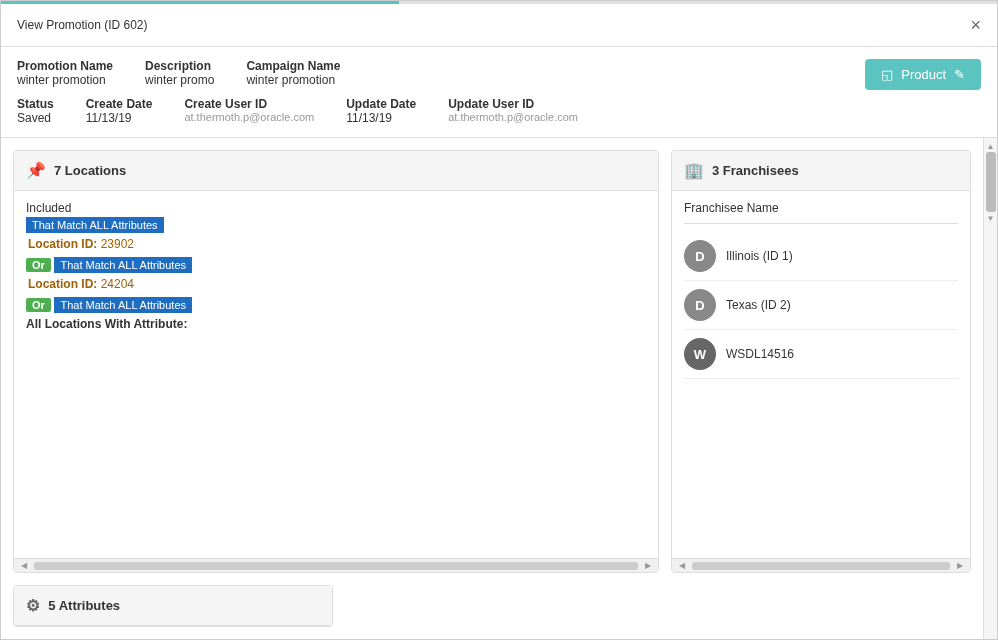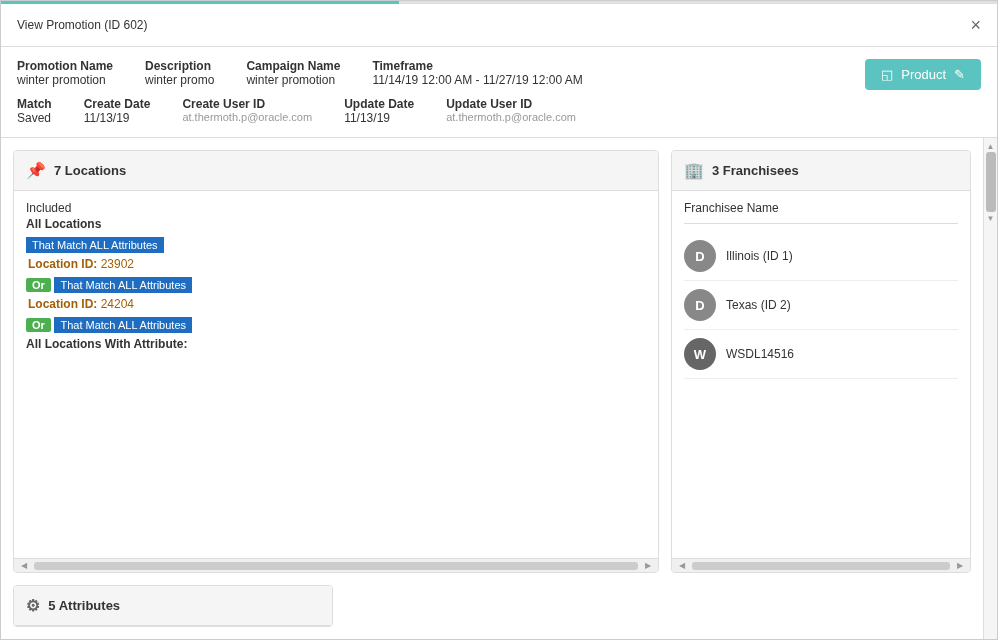--- a/index.html
+++ b/index.html
@@ -362,29 +362,25 @@
           <span class="field-value">winter promotion</span>
         </div>
         <div class="info-field">
           <span class="field-label">Description</span>
           <span class="field-value">winter promo</span>
         </div>
         <div class="info-field">
           <span class="field-label">Campaign Name</span>
           <span class="field-value">winter promotion</span>
         </div>
-        <div class="info-field">
-          <span class="field-label">Timeframe</span>
-          <span class="field-value">11/14/19 12:00 AM - 11/27/19 12:00 AM</span>
-        </div>
       </div>
 
       <div class="info-row" style="margin-top:6px;">
         <div class="info-field">
-          <span class="field-label">Match</span>
+          <span class="field-label">Status</span>
           <span class="field-value">Saved</span>
         </div>
         <div class="info-field">
           <span class="field-label">Create Date</span>
           <span class="field-value">11/13/19</span>
         </div>
         <div class="info-field">
           <span class="field-label">Create User ID</span>
           <span class="field-value email">at.thermoth.p@oracle.com</span>
         </div>
@@ -410,21 +406,20 @@
 
       <div class="panels-row">
 
         <div class="panel-box locations">
           <div class="panel-header">
             <span class="panel-header-icon">📌</span>
             <span>7 Locations</span>
           </div>
           <div class="panel-body">
             <div class="included-label">Included</div>
-            <div class="all-locations-label">All Locations</div>
 
             <div>
               <div class="match-badge">That Match ALL Attributes</div>
               <div class="location-id"><strong>Location ID:</strong> 23902</div>
             </div>
 
             <div>
               <div class="or-badge">Or</div>
               <div class="match-badge">That Match ALL Attributes</div>
               <div class="location-id"><strong>Location ID:</strong> 24204</div>

